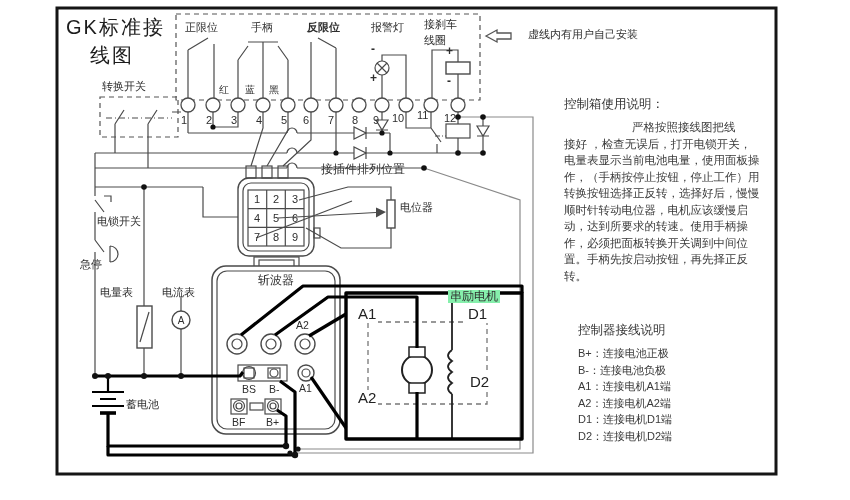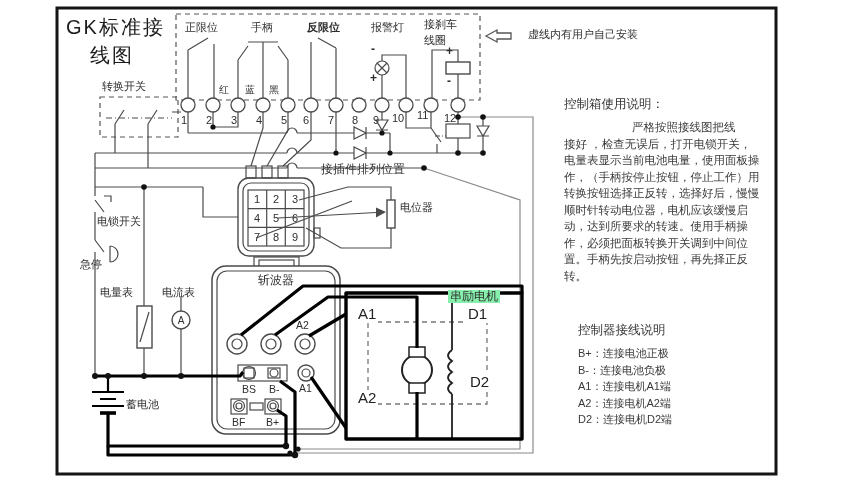--- a/index.html
+++ b/index.html
@@ -273,16 +273,17 @@
     <div class="ln">置。手柄先按启动按钮，再先择正反</div>
     <div class="ln">转。</div>
   </div>
 
   <div class="txtblk" style="left:578px;top:322px;width:200px;">
     <div class="t" style="">控制器接线说明</div>
     <div class="it">B+：连接电池正极</div>
     <div class="it">B-：连接电池负极</div>
     <div class="it">A1：连接电机A1端</div>
     <div class="it">A2：连接电机A2端</div>
+    <div class="it">D1：连接电机D1端</div>
     <div class="it">D2：连接电机D2端</div>
   </div>
 
 </div>
 
 </body></html>

